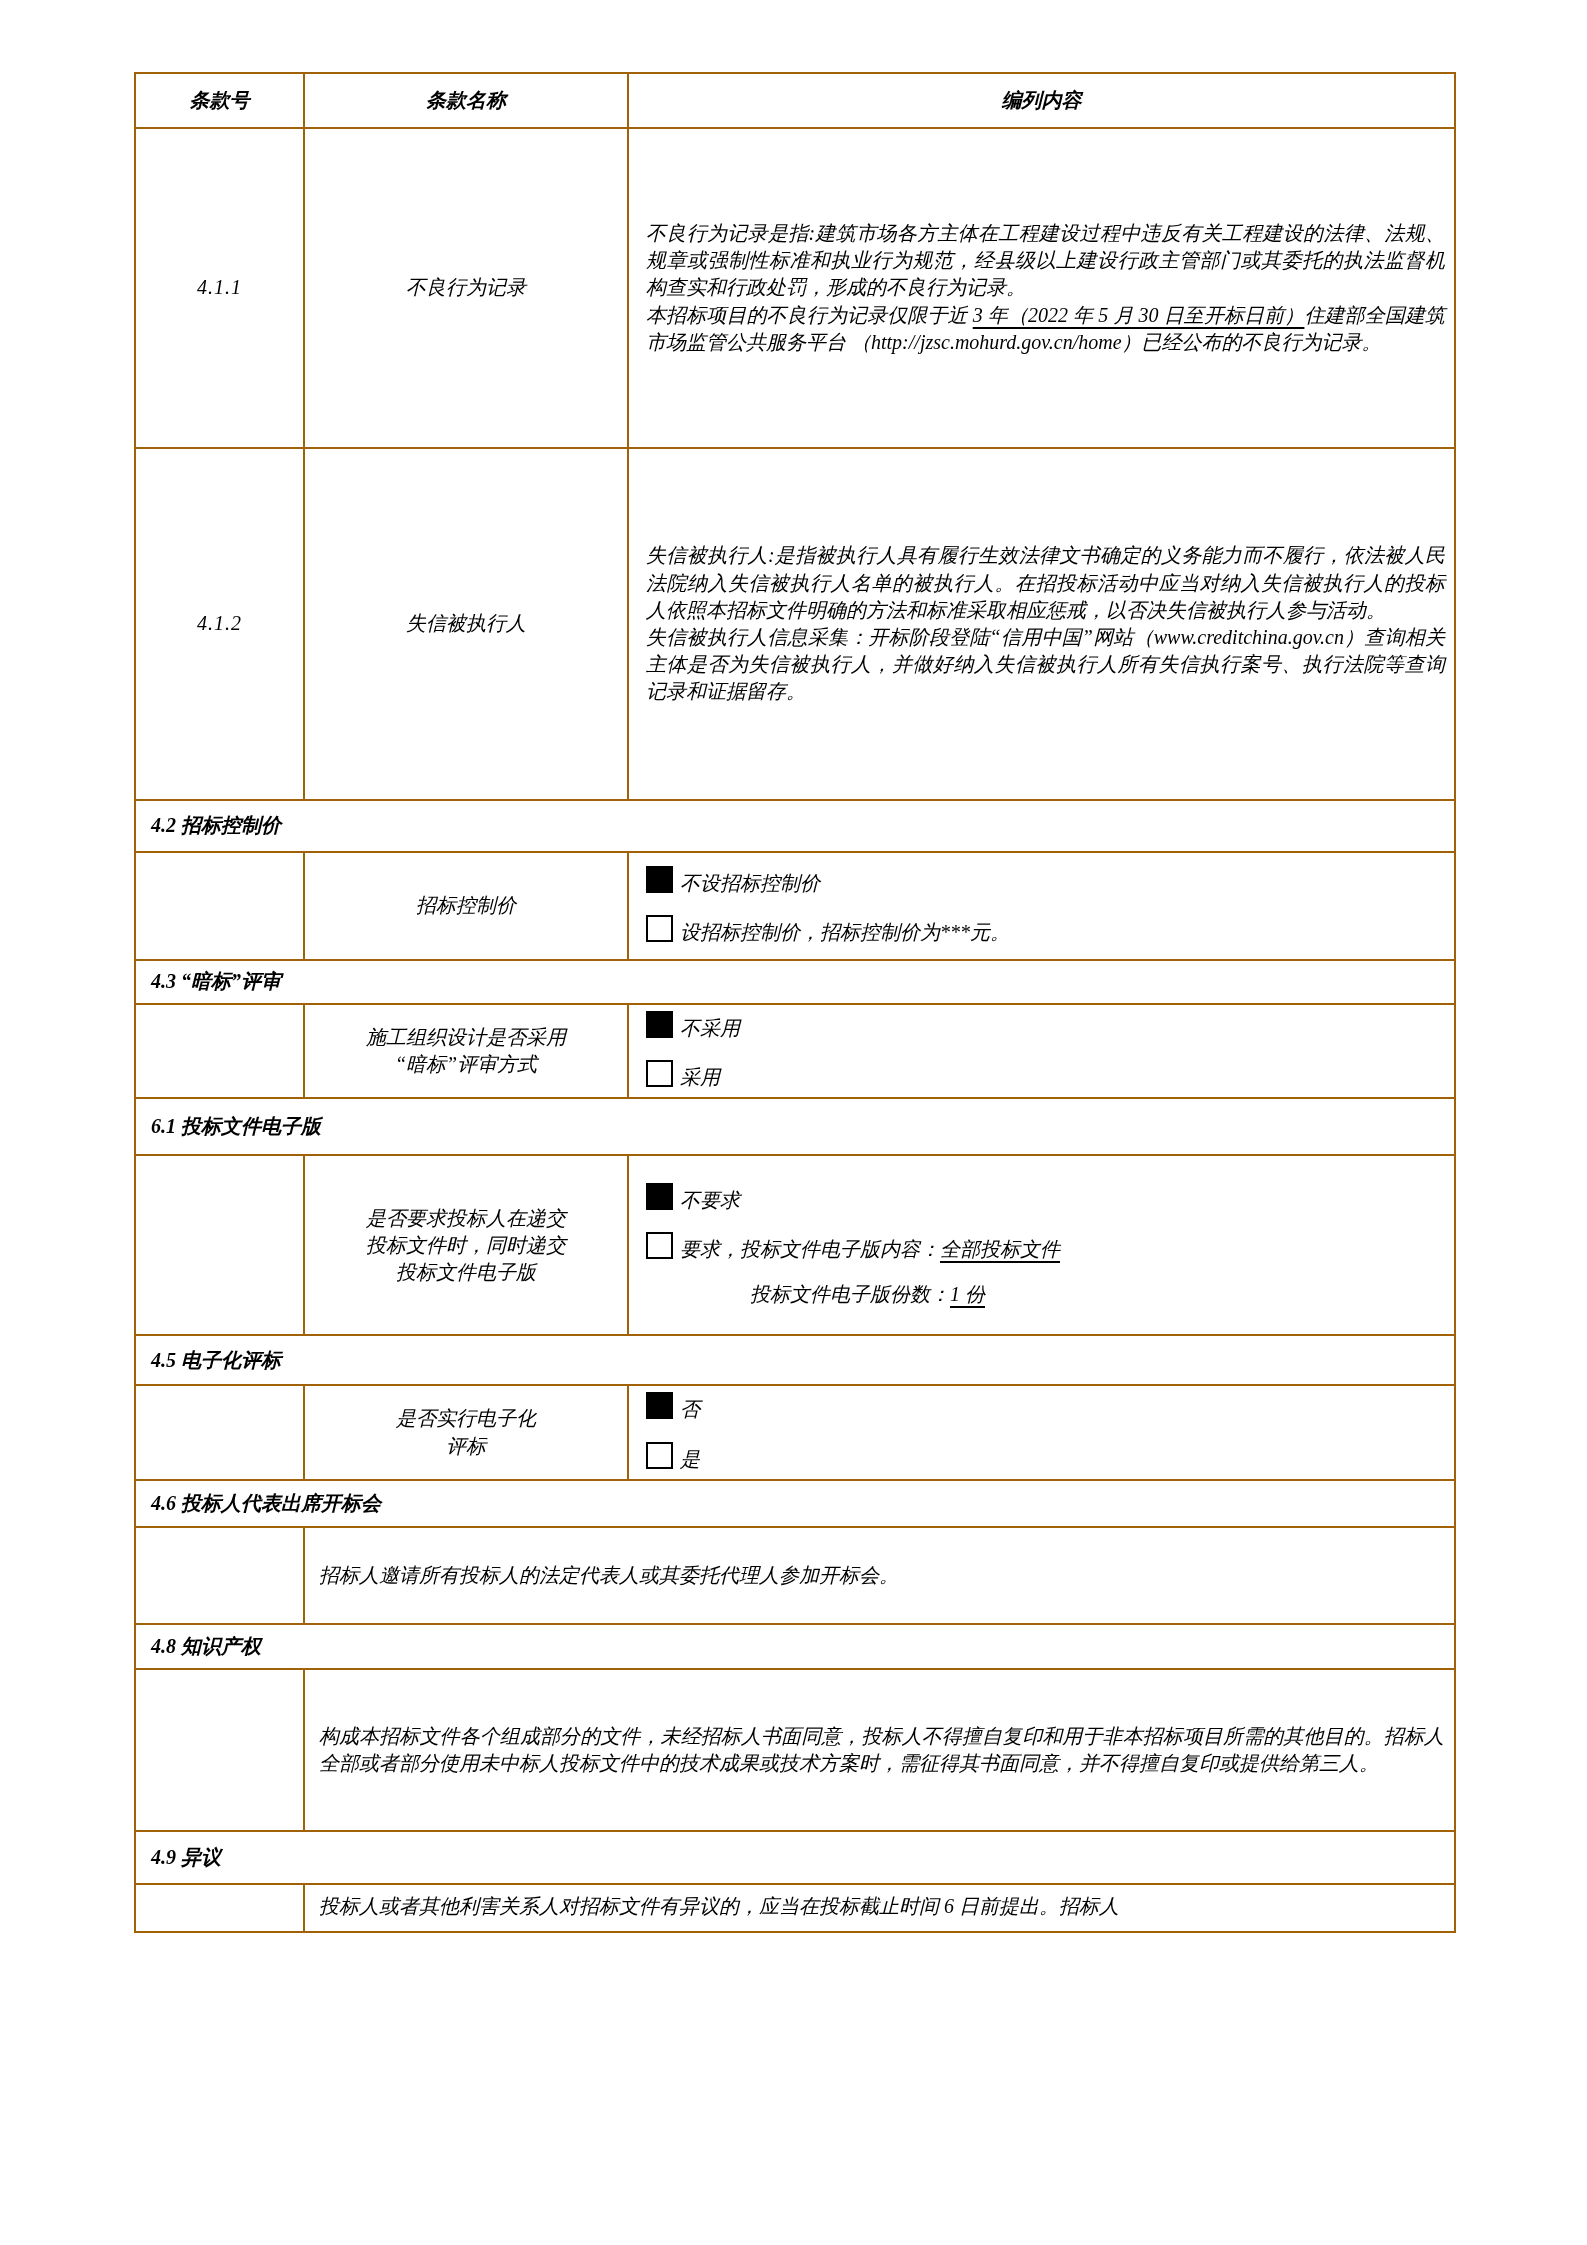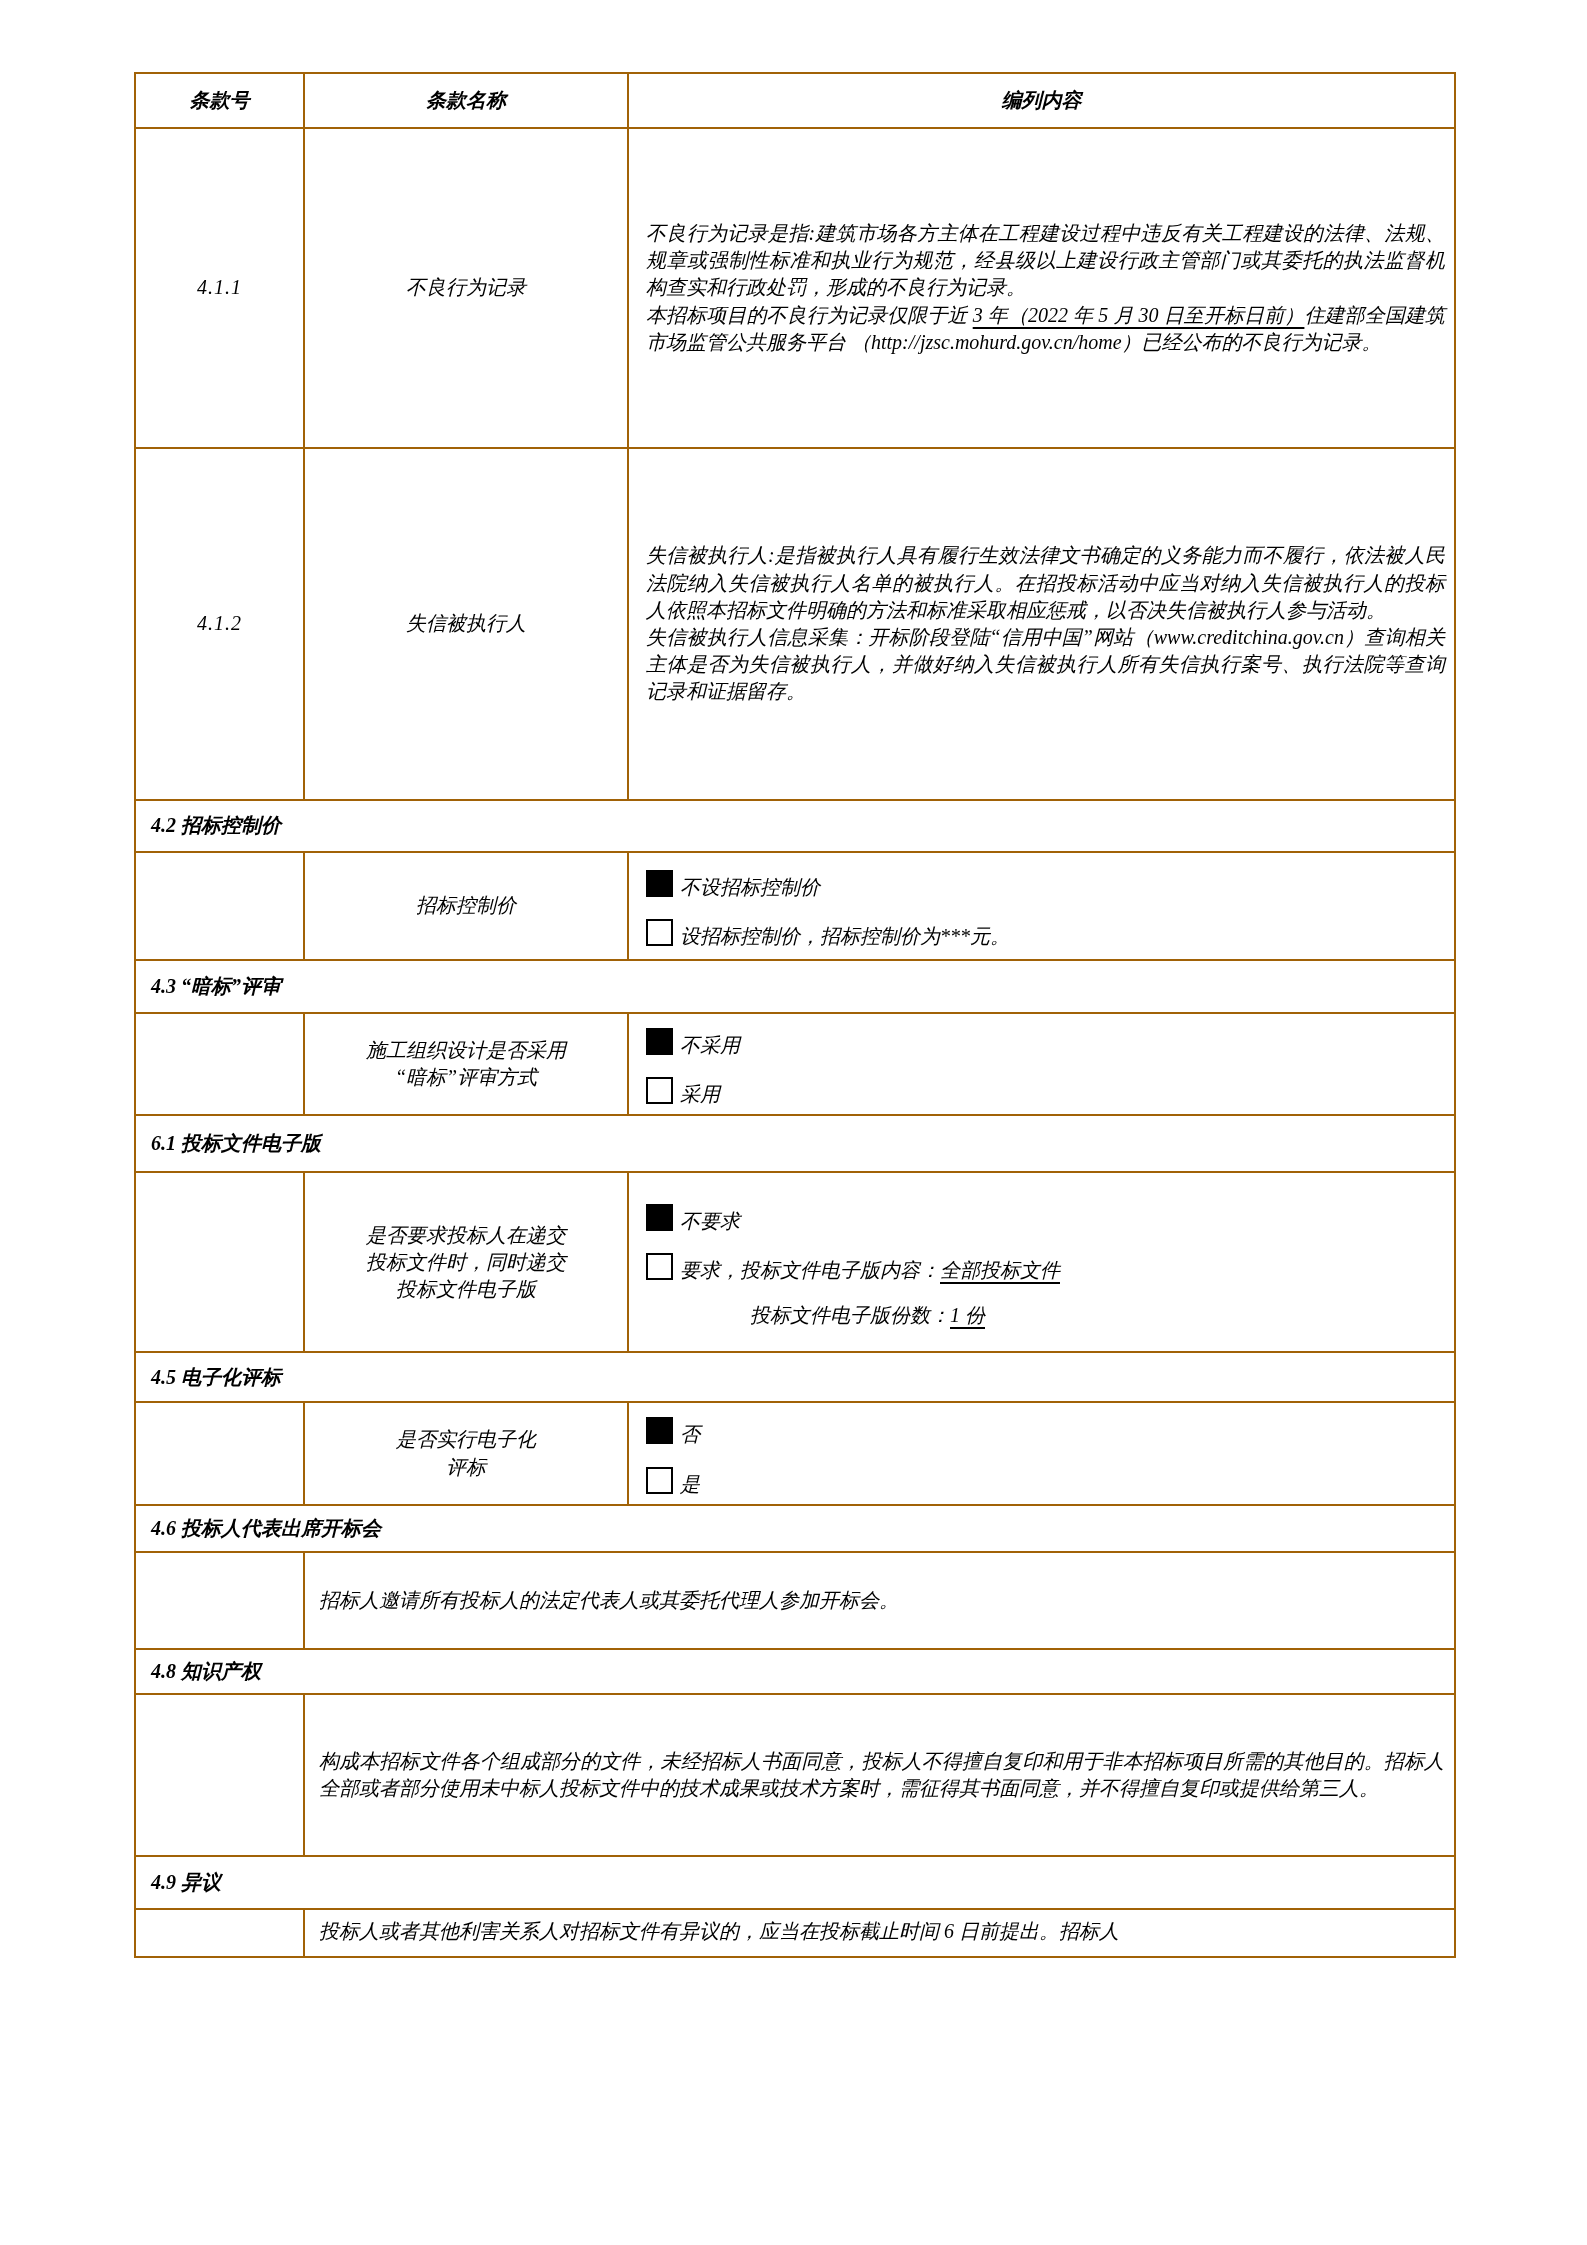--- a/index.html
+++ b/index.html
@@ -52,21 +52,21 @@
   tr.sec td{
     font-weight:bold;
     text-align:left;
     padding-left:15px;
   }
   td.mcontent{
     text-align:justify;
     padding:6px 10px 6px 14px;
   }
   td.top-align{vertical-align:top;padding-top:8px;border-radius:10px;}
-  .opt{margin:8px 0 18px 0;}
+  .opt{margin:0 0 18px 0;}
   .opt:last-child{margin-bottom:0;}
   .opt.indent{padding-left:104px;}
   .cb{
     display:inline-block;
     margin-right:7px;
   }
   .cb-filled{
     width:27px;height:27px;
     background:#000000;
     vertical-align:-3px;
@@ -120,21 +120,21 @@
 
       <tr style="height:108px">
         <td class="num"></td>
         <td class="label">招标控制价</td>
         <td class="content">
           <div class="opt"><span class="cb cb-filled"></span><span>不设招标控制价</span></div>
           <div class="opt"><span class="cb cb-empty"></span><span>设招标控制价，招标控制价为***元。</span></div>
         </td>
       </tr>
 
-      <tr class="sec" style="height:53px">
+      <tr class="sec" style="height:44px">
         <td colspan="3">4.3 “暗标”评审</td>
       </tr>
 
       <tr style="height:78px">
         <td class="num"></td>
         <td class="label">施工组织设计是否采用
 “暗标”评审方式</td>
         <td class="content">
           <div class="opt"><span class="cb cb-filled"></span><span>不采用</span></div>
           <div class="opt"><span class="cb cb-empty"></span><span>采用</span></div>

